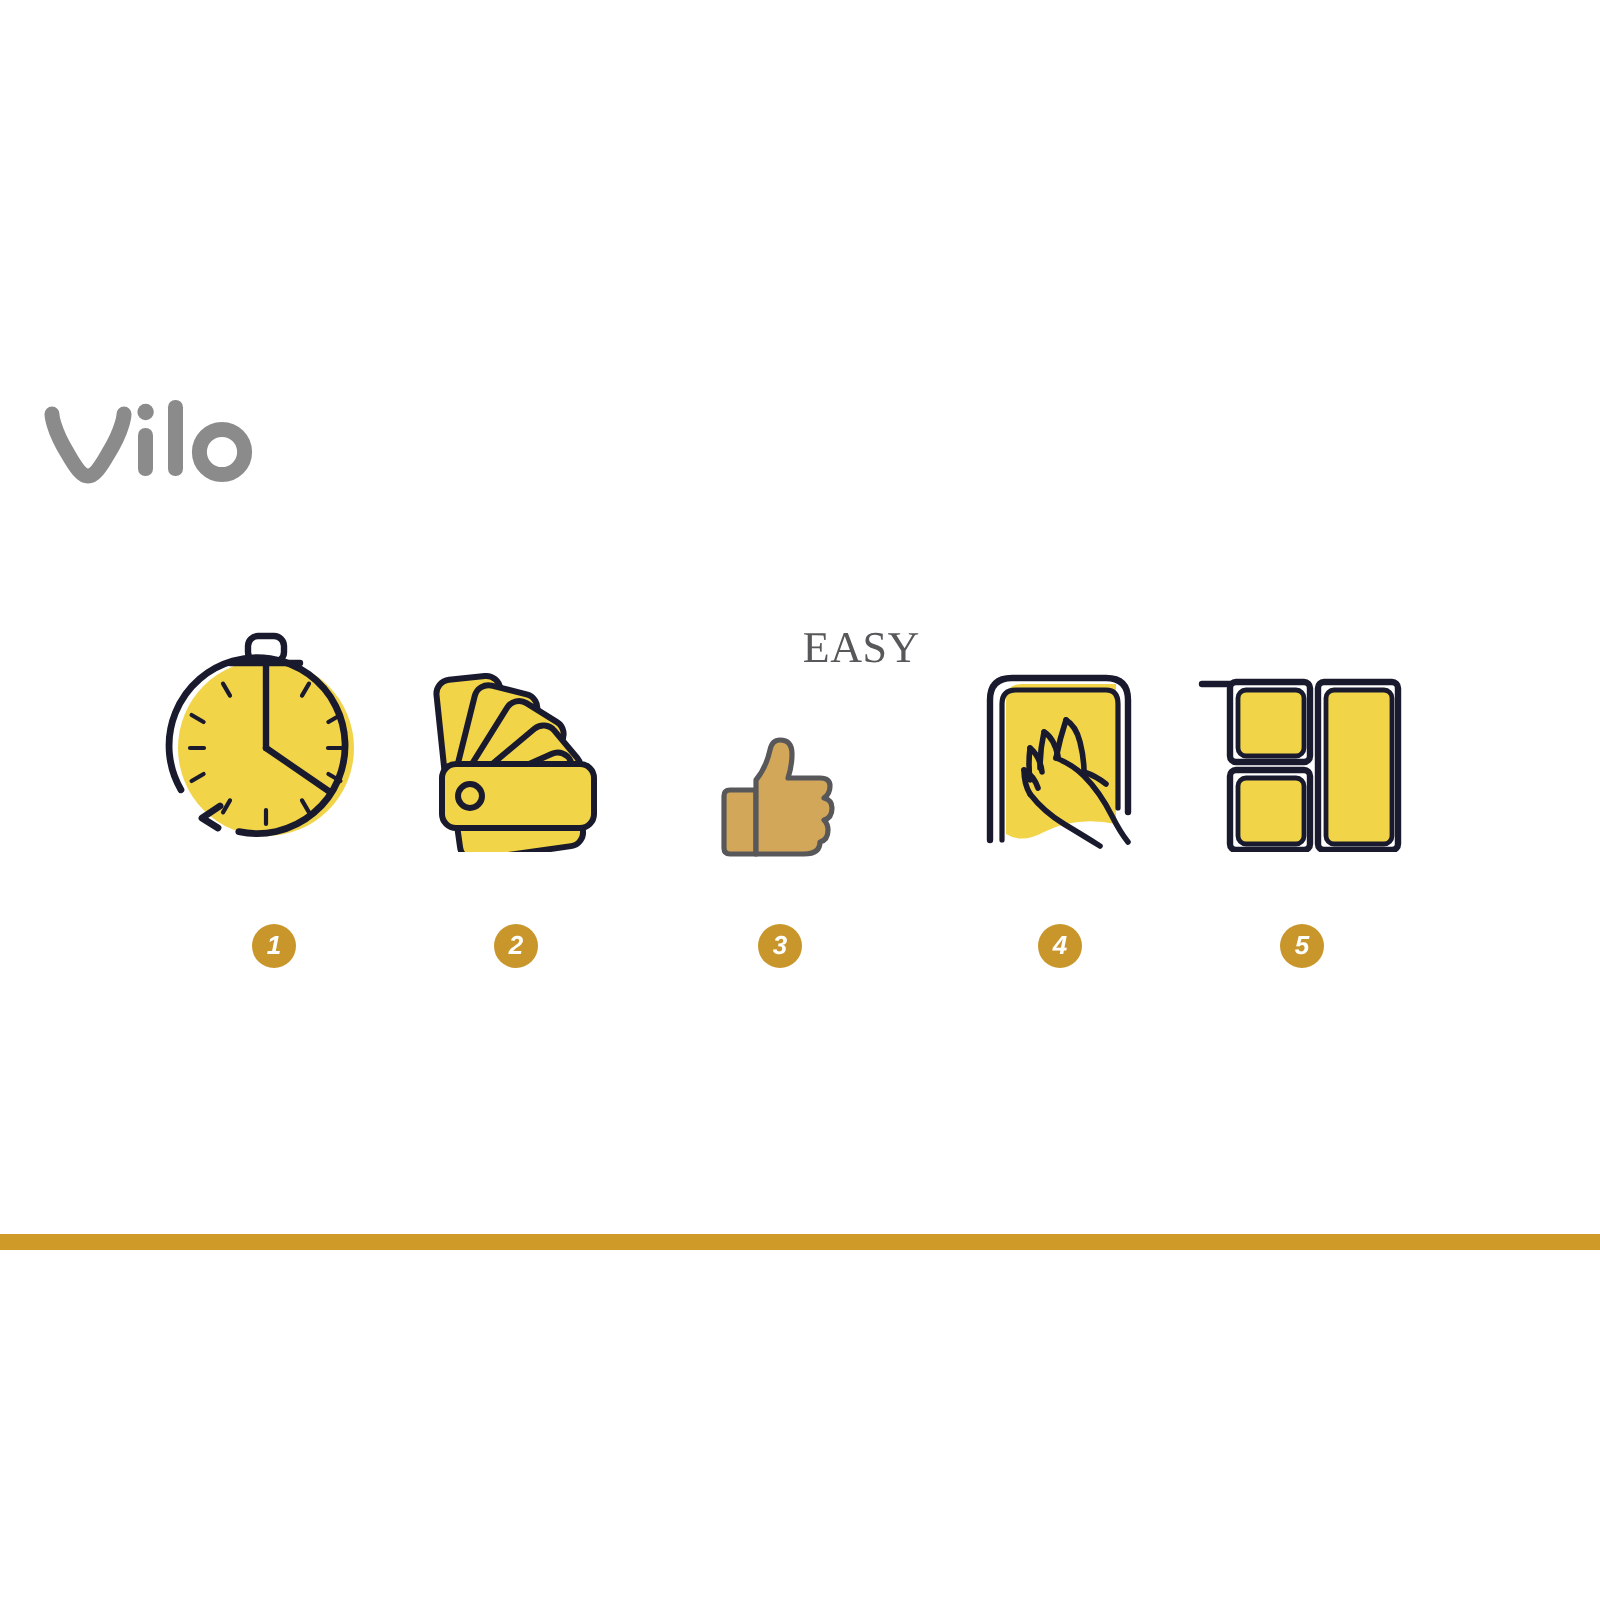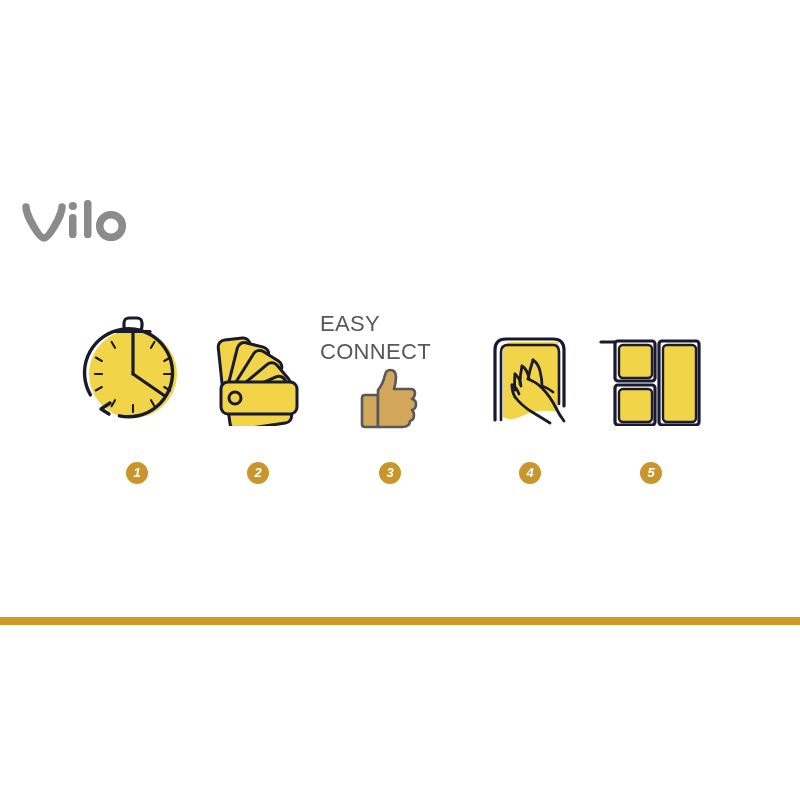--- a/index.html
+++ b/index.html
@@ -47,26 +47,26 @@
     width: 140px;
     height: 155px;
   }
   .step-art svg { display: block; margin: 0 auto; }
 
   .caption {
     position: absolute;
     left: 0;
     top: 14px;
     width: 140px;
-    text-align: left;
+    text-align: right;
     color: #58585a;
     font-size: 22px;
     line-height: 28px;
     letter-spacing: 0.3px;
-    font-family: Liberation Sans, sans-serif;
+    font-family: Liberation Serif, serif;
   }
 
   .badge {
     position: absolute;
     left: 59px;
     top: 166px;
     width: 22px;
     height: 22px;
     border-radius: 50%;
     background: #c9962c;
@@ -164,21 +164,20 @@
           <circle cx="37" cy="102" r="6" fill="none"></circle>
         </g>
       </svg>
     </div>
     <div class="badge">2</div>
   </div>
 
   <div class="step" id="step-3" style="left:320px">
     <div class="caption">
       <div>EASY</div>
-      <div>CONNECT</div>
     </div>
     <div class="step-art" style="top:68px">
       <svg width="120" height="70" viewBox="0 0 120 70">
         <g stroke="#58585a" stroke-width="2.6" stroke-linejoin="round" stroke-linecap="round" fill="#d3a75a">
 
           <path d="M32 34 L32 60 Q32 63 35 63 L48 63 L48 31 L35 31 Q32 31 32 34 Z"></path>
 
           <path d="M48 31 L48 63 L72 63 Q80 63 80 57 Q84 56 84 51 Q84 48 82 46
                    Q86 45 86 40 Q86 36 82 35
                    Q85 33 85 29 Q85 25 80 25 L64 25

